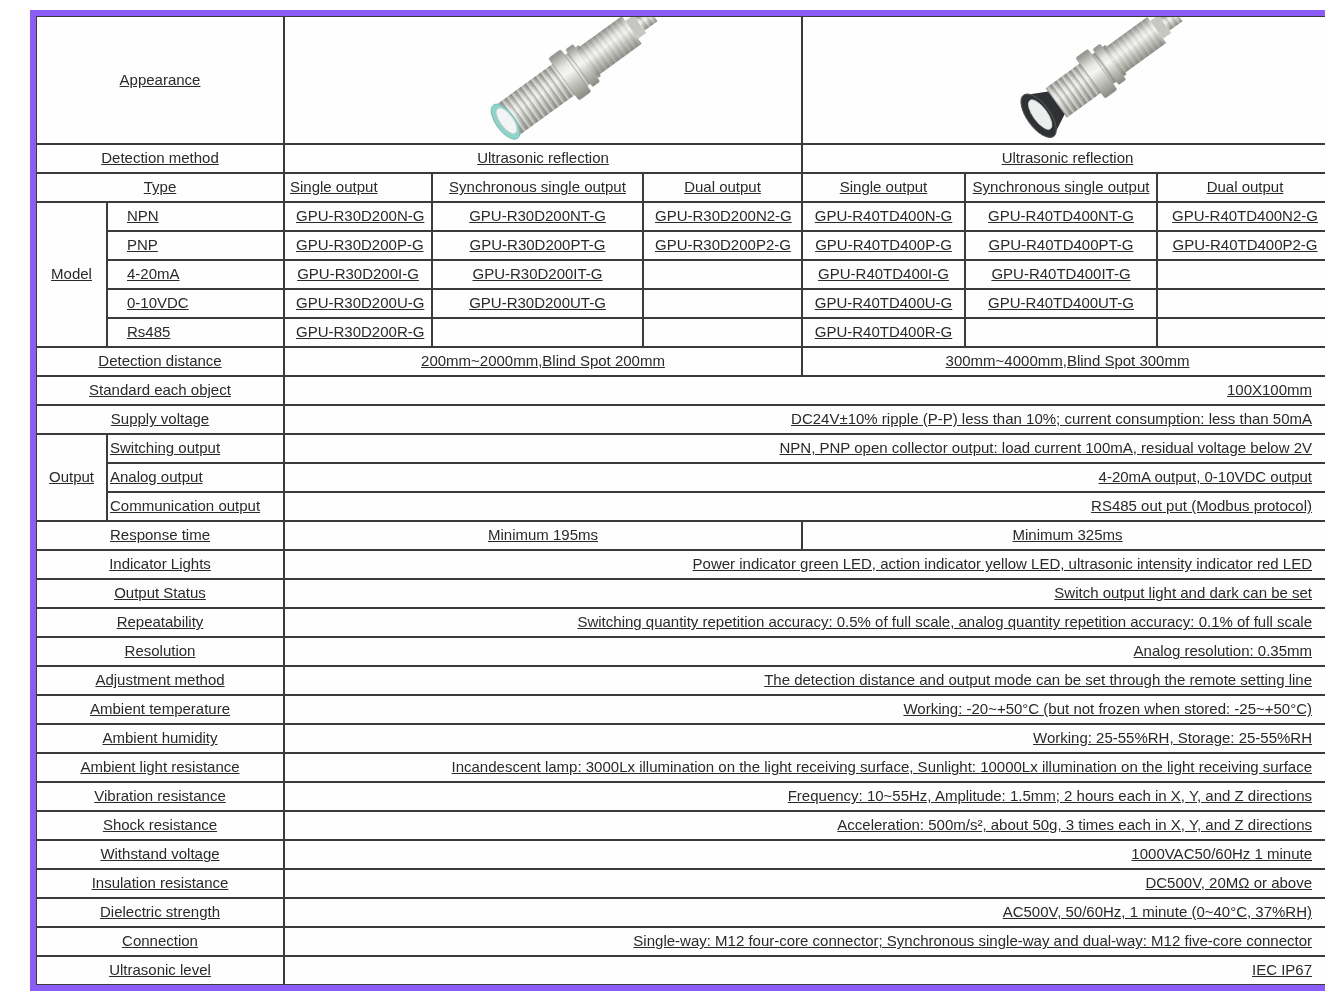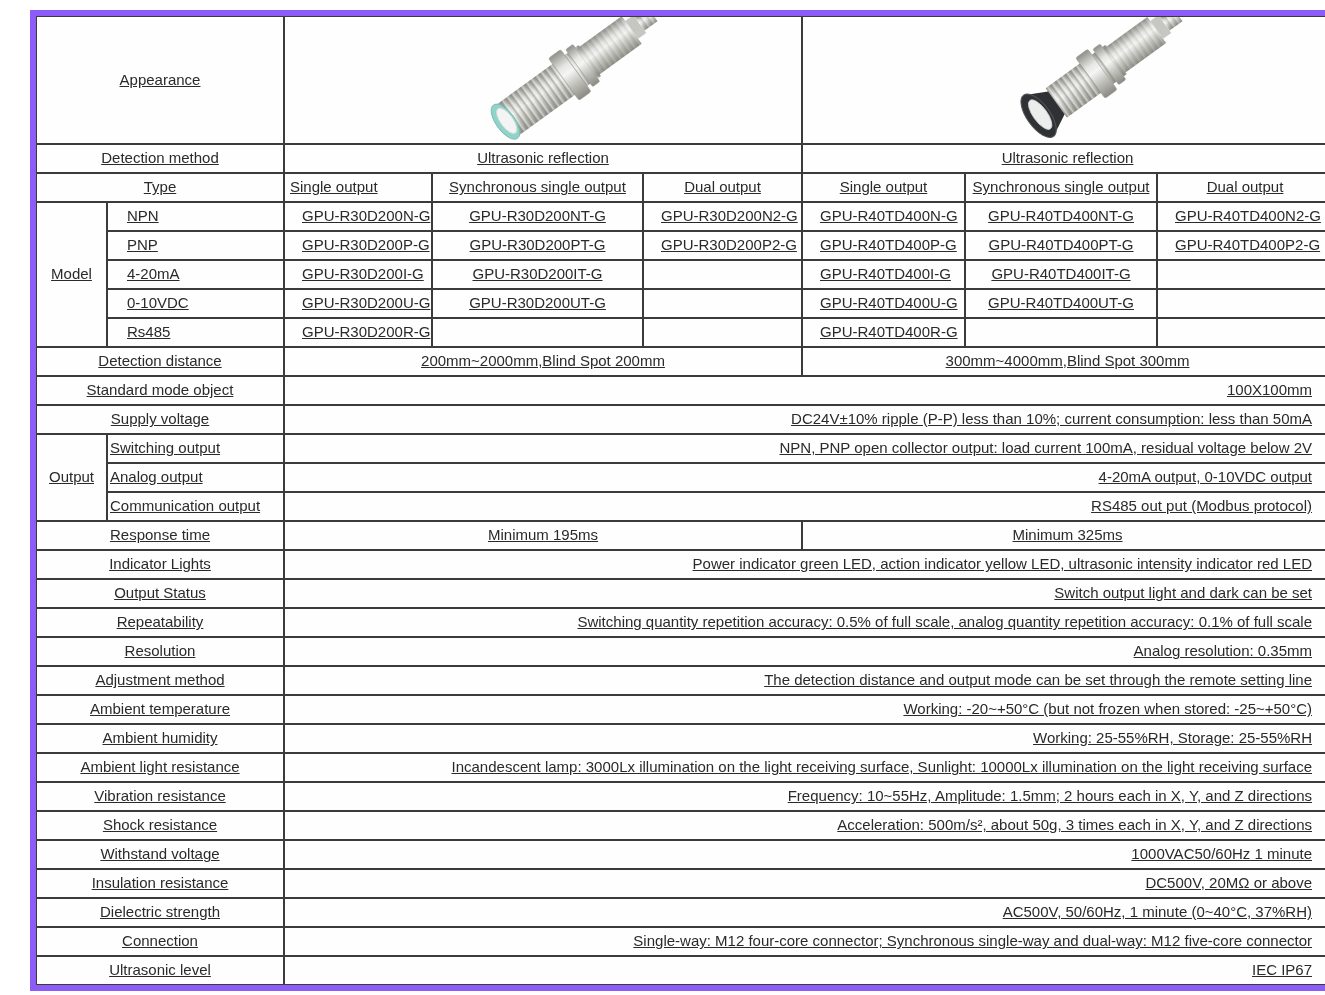--- a/index.html
+++ b/index.html
@@ -28,21 +28,21 @@
     background: #fefefe;
     overflow: hidden;
     line-height: 1.12;
   }
   td.lab { text-align: center; }
   td.val { text-align: right; padding: 0 20px; white-space: nowrap; }
   td.ctr { text-align: center; white-space: nowrap; margin-top: 20px; }
   td.sub-model { text-align: left; padding-left: 19px; white-space: nowrap; margin-left: 43px; }
   td.sub-out { text-align: left; white-space: nowrap; }
   td.type-left { text-align: left; padding-left: 5px; white-space: nowrap; }
-  td.model-cell { white-space: nowrap; padding: 0 17px; }
+  td.model-cell { white-space: nowrap; padding: 0 11px; }
   td.img-cell { height: 128px; padding: 0; }
   .img-wrap { display: flex; justify-content: center; }
   .img-wrap svg { margin-left: 52px; display: block; }
 </style>
 </head>
 <body>
 
 <table class="spec-table">
   <colgroup>
     <col style="width:71px">
@@ -177,21 +177,21 @@
     <td class="model-cell"></td>
   </tr>
 
   <tr>
     <td class="lab" colspan="2">Detection distance</td>
     <td class="ctr" colspan="3">200mm~2000mm,Blind Spot 200mm</td>
     <td class="ctr" colspan="3">300mm~4000mm,Blind Spot 300mm</td>
   </tr>
 
   <tr>
-    <td class="lab" colspan="2">Standard mode object</td>
+    <td class="lab" colspan="2">Standard each object</td>
     <td class="val" colspan="6">100X100mm</td>
   </tr>
 
   <tr>
     <td class="lab" colspan="2">Supply voltage</td>
     <td class="val" colspan="6">DC24V±10% ripple (P-P) less than 10%; current consumption: less than 50mA</td>
   </tr>
 
   <tr>
     <td class="lab" rowspan="3">Output</td>

